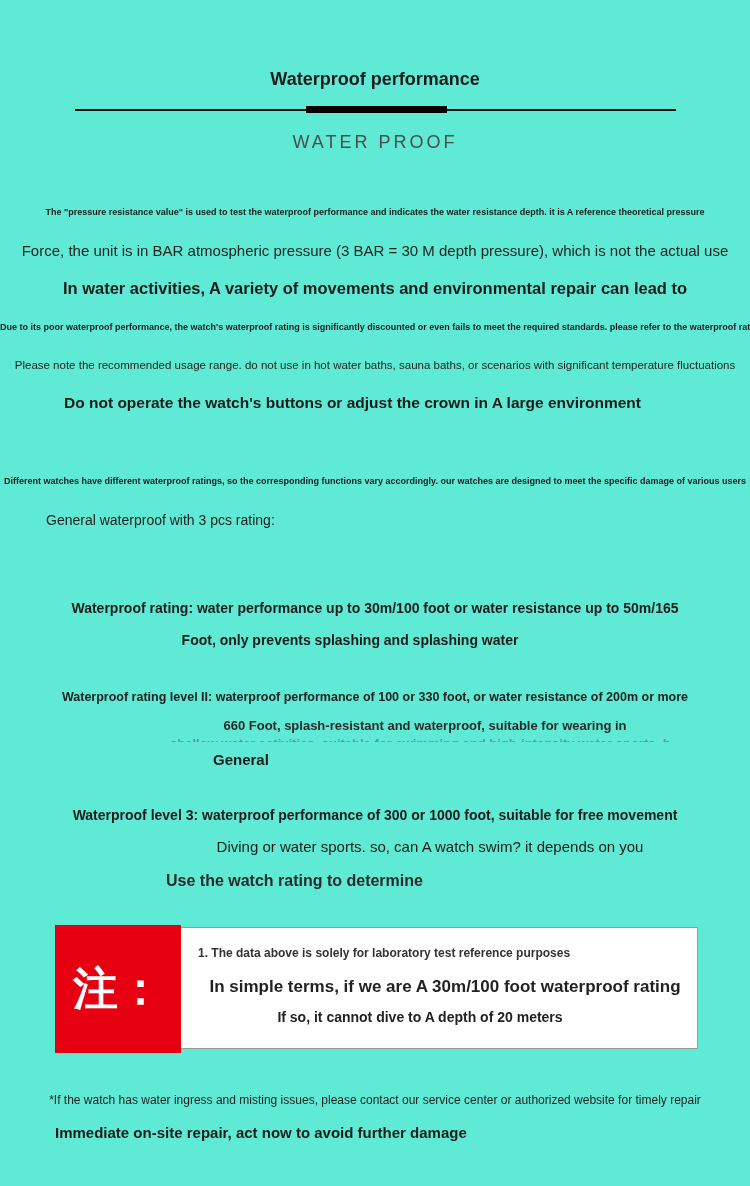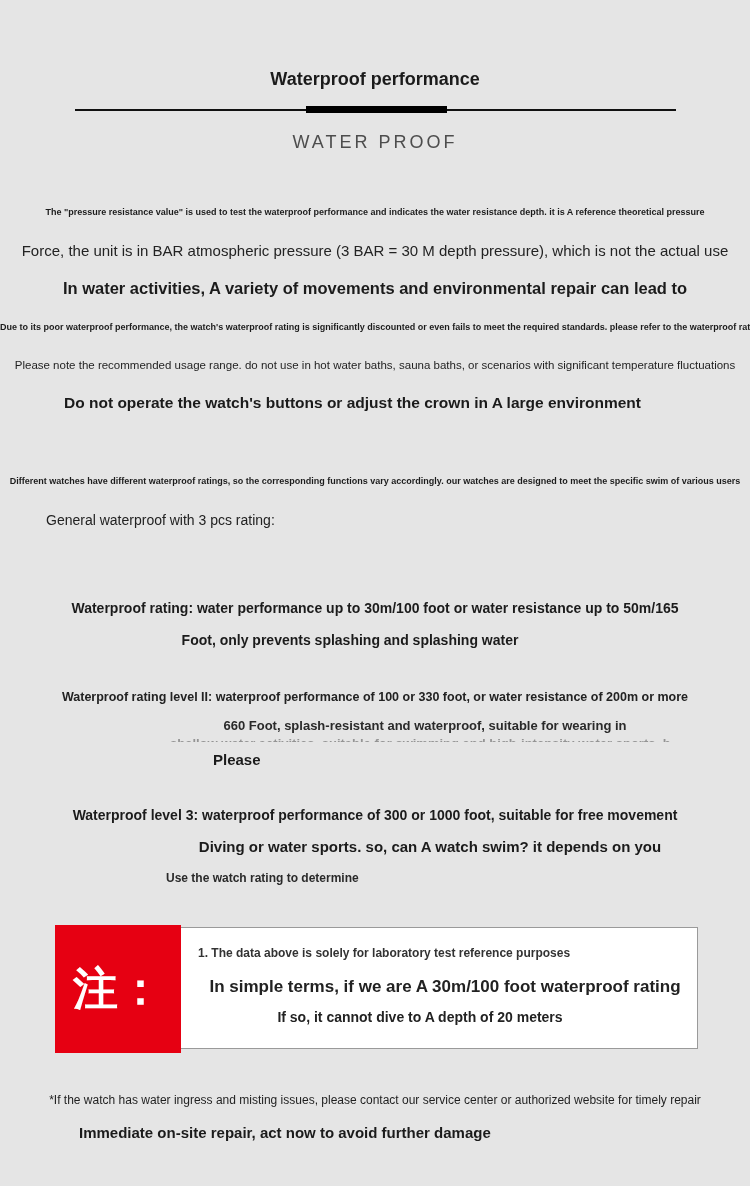--- a/index.html
+++ b/index.html
@@ -1,21 +1,21 @@
 <!DOCTYPE html>
 <html><head>
 <meta charset="utf-8">
 <style>
   html, body { margin: 0; padding: 0; background: #ffffff; }
   .page {
     position: relative;
     width: 750px;
     height: 1186px;
     margin: 0 auto;
-    background: #e5e5e5;
+    background: #5eead4;
     font-family: "Liberation Sans", sans-serif;
     color: #1f1f1f;
     overflow: hidden;
   }
   .t { position: absolute; white-space: nowrap; line-height: 1.15; }
   .center { left: 0; width: 750px; text-align: center; }
 
   
   .l-title   { top: 69px;  font-size: 18px; font-weight: 700; color: #1b1b1b; }
   .divider-thin  { position: absolute; top: 109px; left: 75px;  width: 601px; height: 2px; background: #111; }
@@ -35,63 +35,63 @@
 
   
   .l-r1a { top: 600px; font-size: 14px; font-weight: 700; color: #1b1b1b; }
   .l-r1b { top: 632px; left: 0; width: 700px; text-align: center; font-size: 14px; font-weight: 700; color: #1b1b1b; }
   .l-r2a { top: 690px; font-size: 12.5px; font-weight: 700; color: #222; }
   .l-r2b { top: 719px; left: 100px; width: 650px; text-align: center; font-size: 13px; font-weight: 700; color: #2a2a2a; }
   .l-clip { top: 737px; left: 170px; width: 500px; height: 5px; overflow: hidden;
             font-size: 13px; font-weight: 700; color: #6a6a6a; opacity: 0.65; text-align: center; }
   .l-r2c { top: 751px; left: 213px; font-size: 15px; font-weight: 700; color: #1b1b1b; }
   .l-r3a { top: 807px; font-size: 14px; font-weight: 700; color: #1b1b1b; }
-  .l-r3b { top: 838px; left: 110px; width: 640px; text-align: center; font-size: 15px; font-weight: 700; color: #1b1b1b; }
-  .l-r3c { top: 872px; left: 166px; font-size: 12px; font-weight: 700; color: #2a2a2a; }
+  .l-r3b { top: 838px; left: 110px; width: 640px; text-align: center; font-size: 15px; font-weight: 400; color: #1b1b1b; }
+  .l-r3c { top: 872px; left: 166px; font-size: 16px; font-weight: 700; color: #2a2a2a; }
 
   
   .note-box { position: absolute; top: 927px; left: 55px; width: 643px; height: 122px;
               border: 1px solid #9a9a9a; background: #fff; box-sizing: border-box; }
   .note-badge { position: absolute; top: -3px; left: -1px; width: 126px; height: 128px;
                 display: flex; align-items: center; justify-content: center;
                 color: #ffffff; font-size: 45px; font-weight: 700; }
   .nb1 { top: 947px;  left: 198px; font-size: 12px;   font-weight: 700; color: #333; }
   .nb2 { top: 977px;  left: 180px; width: 530px; text-align: center; font-size: 17px; font-weight: 700; color: #222; }
   .nb3 { top: 1009px; left: 155px; width: 530px; text-align: center; font-size: 14px;   font-weight: 700; color: #222; }
 
   
   .f1 { top: 1094px; font-size: 12px; font-weight: 400; color: #1f1f1f; }
-  .f2 { top: 1124px; left: 55px; font-size: 15px; font-weight: 700; color: #1b1b1b; margin-left: 24px; }
+  .f2 { top: 1124px; left: 55px; font-size: 15px; font-weight: 700; color: #1b1b1b; }
 </style>
 </head>
 <body>
 
 <div class="page">
 
   <div class="t center l-title">Waterproof performance</div>
   <div class="divider-thin"></div>
   <div class="divider-thick"></div>
   <div class="t center l-subtitle">WATER PROOF</div>
 
   <div class="t center l-tiny l-tiny1">The "pressure resistance value" is used to test the waterproof performance and indicates the water resistance depth. it is A reference theoretical pressure</div>
   <div class="t center l-p2">Force, the unit is in BAR atmospheric pressure (3 BAR = 30 M depth pressure), which is not the actual use</div>
   <div class="t center l-p3">In water activities, A variety of movements and environmental repair can lead to</div>
   <div class="t center l-tiny l-tiny2">Due to its poor waterproof performance, the watch's waterproof rating is significantly discounted or even fails to meet the required standards. please refer to the waterproof rating for details</div>
   <div class="t l-p6">Do not operate the watch's buttons or adjust the crown in A large environment</div>
   <div class="t center l-p5">Please note the recommended usage range. do not use in hot water baths, sauna baths, or scenarios with significant temperature fluctuations</div>
-  <div class="t center l-tiny l-tiny3">Different watches have different waterproof ratings, so the corresponding functions vary accordingly. our watches are designed to meet the specific swim of various users</div>
+  <div class="t center l-tiny l-tiny3">Different watches have different waterproof ratings, so the corresponding functions vary accordingly. our watches are designed to meet the specific damage of various users</div>
   <div class="t l-p8">General waterproof with 3 pcs rating:</div>
 
   <div class="t center l-r1a">Waterproof rating: water performance up to 30m/100 foot or water resistance up to 50m/165</div>
   <div class="t l-r1b">Foot, only prevents splashing and splashing water</div>
 
   <div class="t center l-r2a">Waterproof rating level II: waterproof performance of 100 or 330 foot, or water resistance of 200m or more</div>
   <div class="t l-r2b">660 Foot, splash-resistant and waterproof, suitable for wearing in</div>
   <div class="t l-clip">shallow water activities, suitable for swimming and high-intensity water sports, but not suitable for</div>
-  <div class="t l-r2c">Please</div>
+  <div class="t l-r2c">General</div>
 
   <div class="t center l-r3a">Waterproof level 3: waterproof performance of 300 or 1000 foot, suitable for free movement</div>
   <div class="t l-r3b">Diving or water sports. so, can A watch swim? it depends on you</div>
   <div class="t l-r3c">Use the watch rating to determine</div>
 
   <div class="note-box">
     <div class="note-badge" style="background: rgb(230, 0, 18);">注：</div>
   </div>
   <div class="t nb1">1. The data above is solely for laboratory test reference purposes</div>
   <div class="t nb2">In simple terms, if we are A 30m/100 foot waterproof rating</div>

